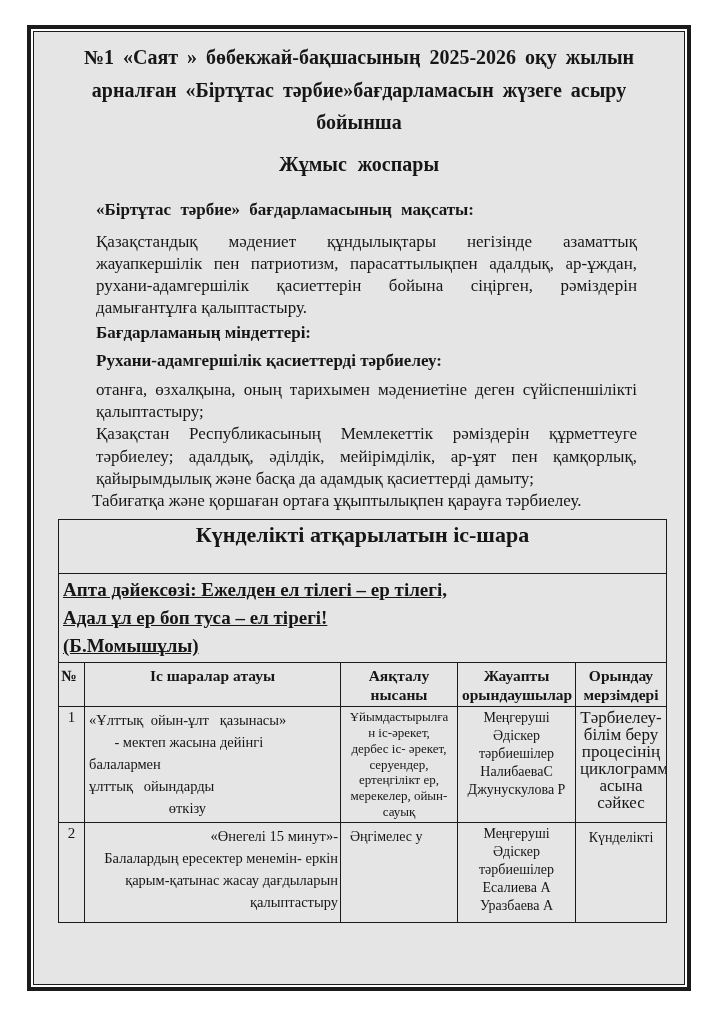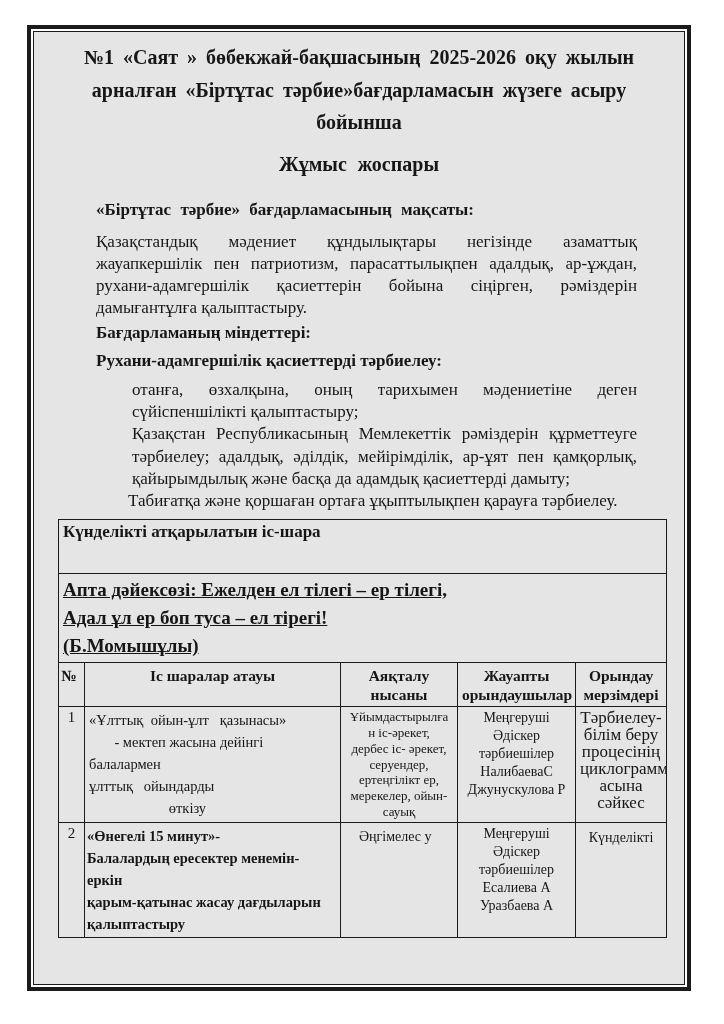--- a/index.html
+++ b/index.html
@@ -47,21 +47,21 @@
     margin-top: 23px;
     font-weight: bold;
     word-spacing: 5px;
   }
   .goal-text {
     margin-top: 10px;
     text-align: justify;
   }
   .tasks-heading { font-weight: bold; margin-top: 2px; }
   .spiritual-heading { font-weight: bold; margin-top: 6px; }
-  .task-items { margin-top: 7px; margin-left: 36px; }
+  .task-items { margin-top: 7px; }
   .task-item { text-align: justify; }
   .task-item.last { text-align: left; margin-left: -4px; }
 
   table.plan {
     margin: 7px 0 0 24px;
     width: 608px;
     border-collapse: collapse;
     table-layout: fixed;
   }
   table.plan td {
@@ -72,24 +72,24 @@
   }
   td.t-title {
     height: 48px;
     text-align: center;
     vertical-align: middle;
     font-weight: bold;
     font-size: 17px;
   }
   td.t-sub {
     height: 54px;
-    text-align: left;
+    text-align: center;
     vertical-align: middle;
     font-weight: bold;
-    font-size: 17px;
+    font-size: 22px;
   }
   td.t-quote {
     height: 62px;
     font-weight: bold;
     font-size: 19px;
     line-height: 28px;
     white-space: pre-line;
     padding-left: 6px;
     text-decoration: underline;
   }
@@ -104,30 +104,30 @@
     padding-top: 3px;
   }
   tr.t-head td.h-num { text-align: left; padding-left: 2px; }
   td.c-num { text-align: center; font-size: 15px; padding-left: 1px; padding-right: 1px; }
   td.c-activity {
     font-size: 14.5px;
     line-height: 22px;
     white-space: pre-wrap;
     padding-left: 8px;
   }
-  td.c-activity.center { text-align: left; white-space: pre-line; padding-left: 2px; padding-right: 2px; font-weight: bold; }
+  td.c-activity.center { text-align: right; white-space: pre-line; padding-left: 2px; padding-right: 2px; }
   td.c-form {
     text-align: center;
     font-size: 13px;
     line-height: 15.8px;
     white-space: pre-line;
     padding-left: 2px; padding-right: 2px;
     padding-top: 3px;
   }
-  td.c-form.left { text-align: left; padding-left: 18px; font-size: 14px; }
+  td.c-form.left { text-align: left; padding-left: 9px; font-size: 14px; }
   td.c-resp {
     text-align: center;
     font-size: 14px;
     line-height: 18px;
     white-space: pre-line;
     padding-top: 3px;
   }
   td.c-time {
     text-align: center;
     font-size: 17px;

